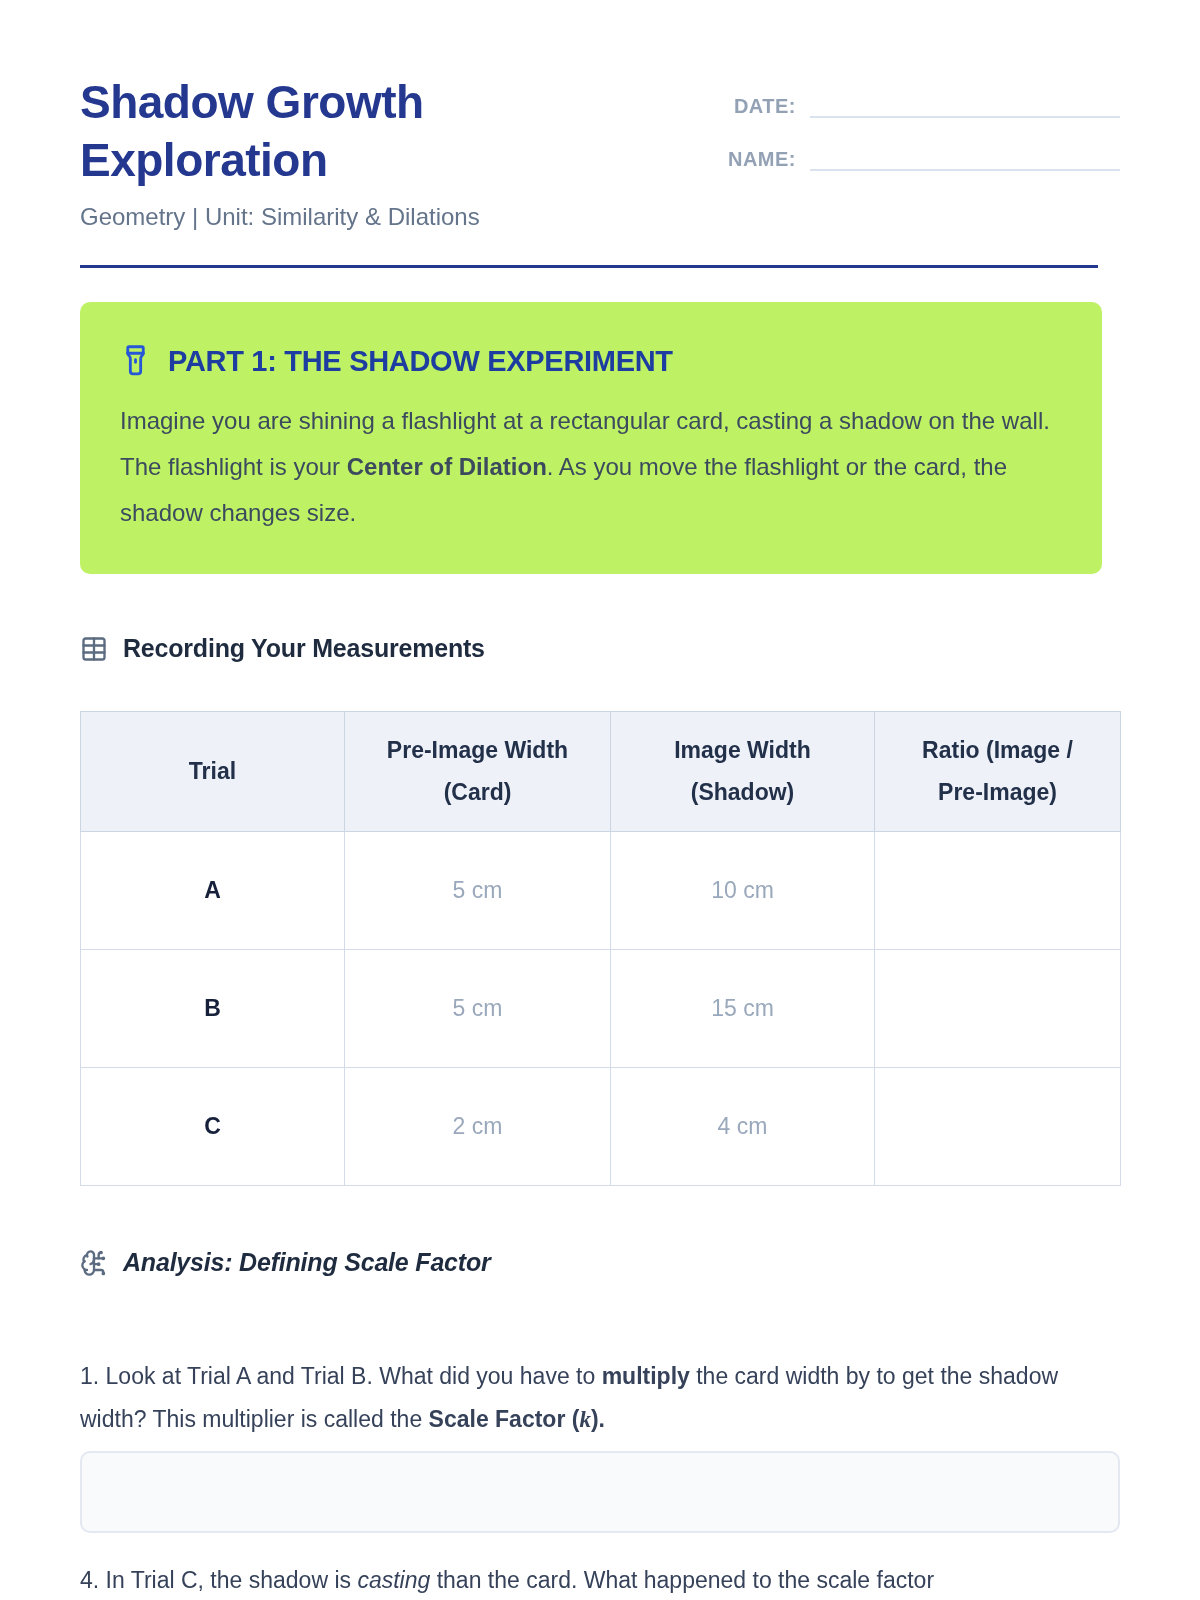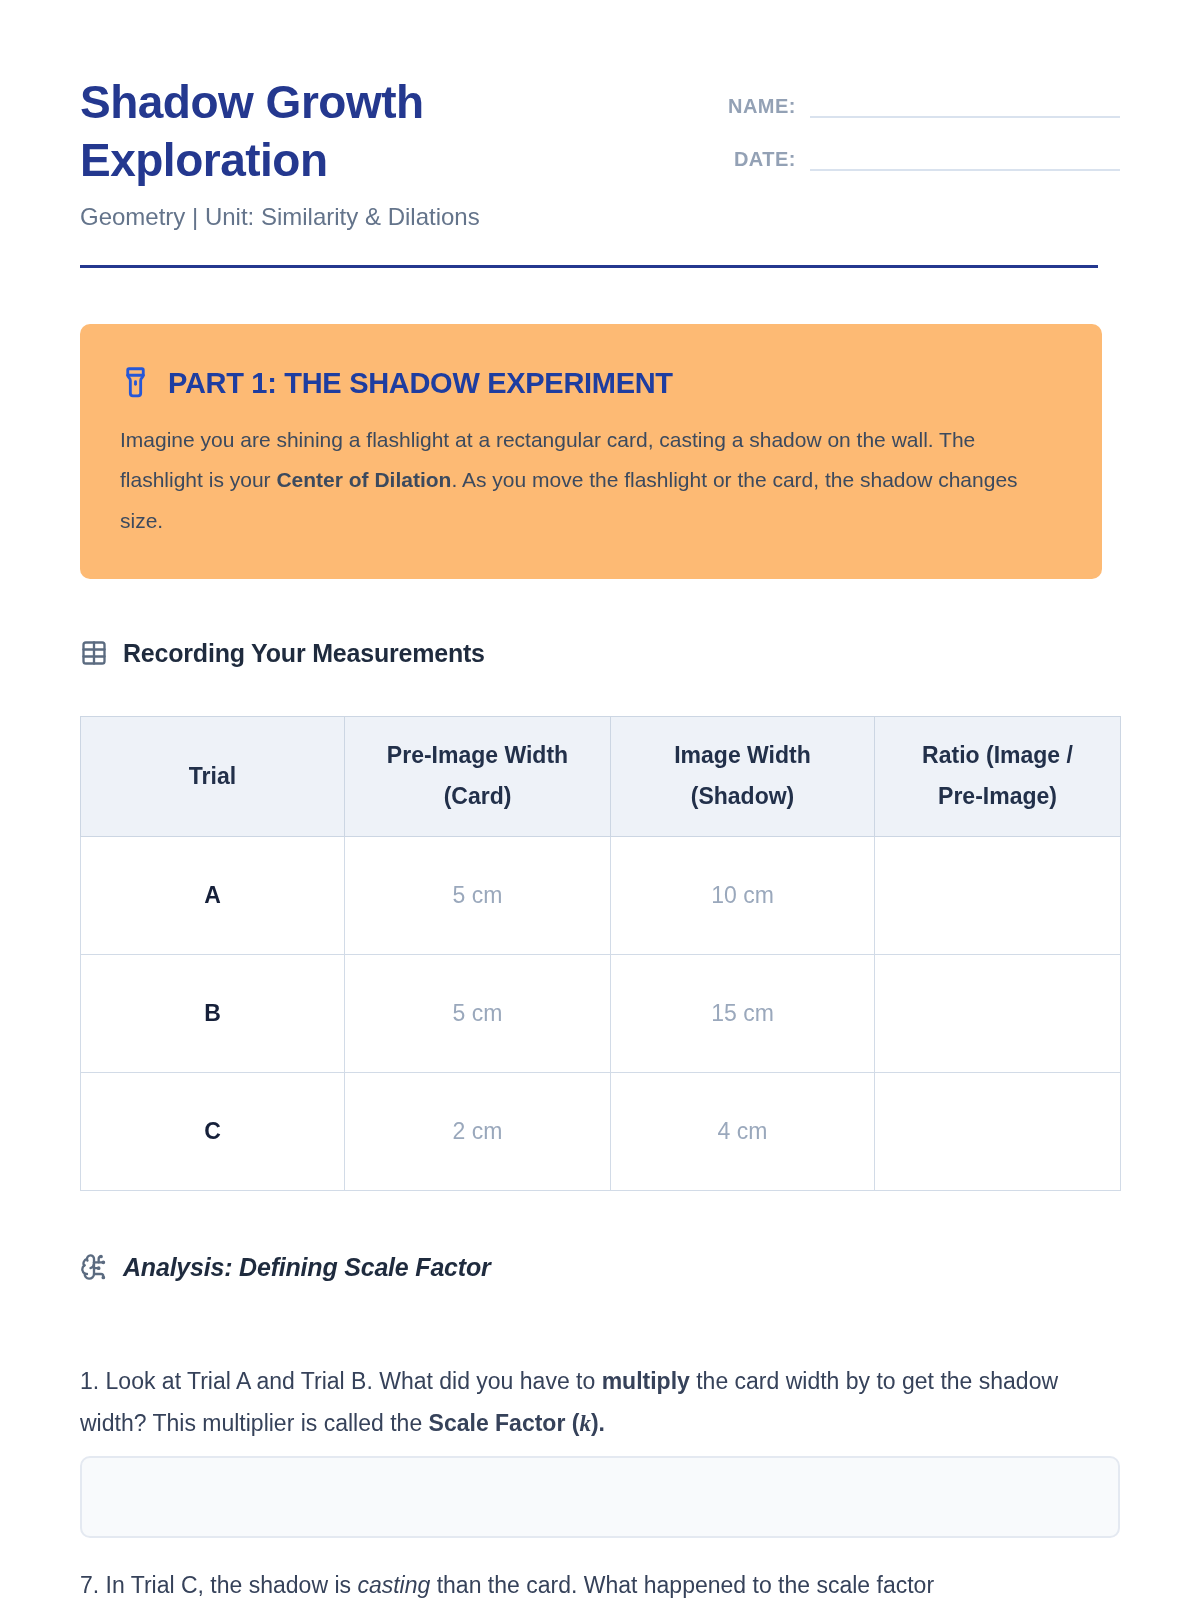--- a/index.html
+++ b/index.html
@@ -24,29 +24,29 @@
   .field-label {
     width:74px; text-align:right; font-size:20px; font-weight:700;
     color:#93a1b5; letter-spacing:0.5px;
   }
   .field-line { flex:1; margin-left:14px; height:100%; border-bottom:2px solid #d9e2ee; }
 
   .divider { margin-top:34px; border-top:3px solid #24388f; width:1018px; }
 
   
   .part-box {
-    margin-top:56px; width:1022px; background:#fdba74;
+    margin-top:34px; width:1022px; background:#bef264;
     border-radius:10px; padding:42px 40px 38px 40px;
   }
   .part-heading { display:flex; align-items:center; gap:17px; }
   .part-heading .hicon { width:31px; height:34px; color:#2657d6; flex:none; }
   .part-heading .htext {
     font-size:29px; font-weight:700; color:#1e3da0; letter-spacing:-0.3px;
   }
-  .part-body { margin-top:20px; font-size:21px; line-height:1.92; color:#3c4a5e; max-width:960px; }
+  .part-body { margin-top:20px; font-size:24px; line-height:1.92; color:#3c4a5e; max-width:960px; }
   .b { font-weight:700; }
   .ital { font-style:italic; }
   .math-k { font-family:"Liberation Serif", serif; font-style:italic; }
 
   
   .section-heading { display:flex; align-items:center; gap:15px; }
   .section-heading .sicon { width:28px; height:28px; color:#5b6b80; flex:none; }
   .section-heading .stext { font-size:25px; font-weight:700; color:#1f2b3e; letter-spacing:-0.2px;text-align:center; }
   .mt-meas { margin-top:60px; }
   .mt-analysis { margin-top:62px;font-style:italic; }
@@ -79,25 +79,25 @@
 
 <div class="page">
 
   <div class="header-row">
     <div class="title-block">
       <h1 class="page-title">Shadow Growth Exploration</h1>
       <div class="subtitle">Geometry | Unit: Similarity &amp; Dilations</div>
     </div>
     <div class="fields">
       <div class="field-row">
-        <span class="field-label">NAME:</span>
+        <span class="field-label">DATE:</span>
         <span class="field-line"></span>
       </div>
       <div class="field-row">
-        <span class="field-label">DATE:</span>
+        <span class="field-label">NAME:</span>
         <span class="field-line"></span>
       </div>
     </div>
   </div>
 
   <div class="divider"></div>
 
   <div class="part-box">
     <div class="part-heading">
       <svg class="hicon" viewBox="0 0 24 26" fill="none" stroke="currentColor" stroke-width="2.2" stroke-linecap="round" stroke-linejoin="round">
@@ -173,15 +173,15 @@
       <circle cx="20" cy="21" r=".6" fill="currentColor"></circle>
       <circle cx="20" cy="8" r=".6" fill="currentColor"></circle>
     </svg>
     <span class="stext">Analysis: Defining Scale Factor</span>
   </div>
 
   <p class="question"><span>1. Look at Trial A and Trial B. What did you have to </span><span class="b">multiply</span><span> the card width by to get the shadow width? This multiplier is called the </span><span class="b">Scale Factor</span><span class="b"> (</span><span class="b math-k">k</span><span class="b">).</span></p>
 
   <div class="answer-box"></div>
 
-  <p class="question q2"><span>7. In Trial C, the shadow is </span><span class="ital">casting</span><span> than the card. What happened to the scale factor</span></p>
+  <p class="question q2"><span>4. In Trial C, the shadow is </span><span class="ital">casting</span><span> than the card. What happened to the scale factor</span></p>
 
 </div>
 
 </body></html>

